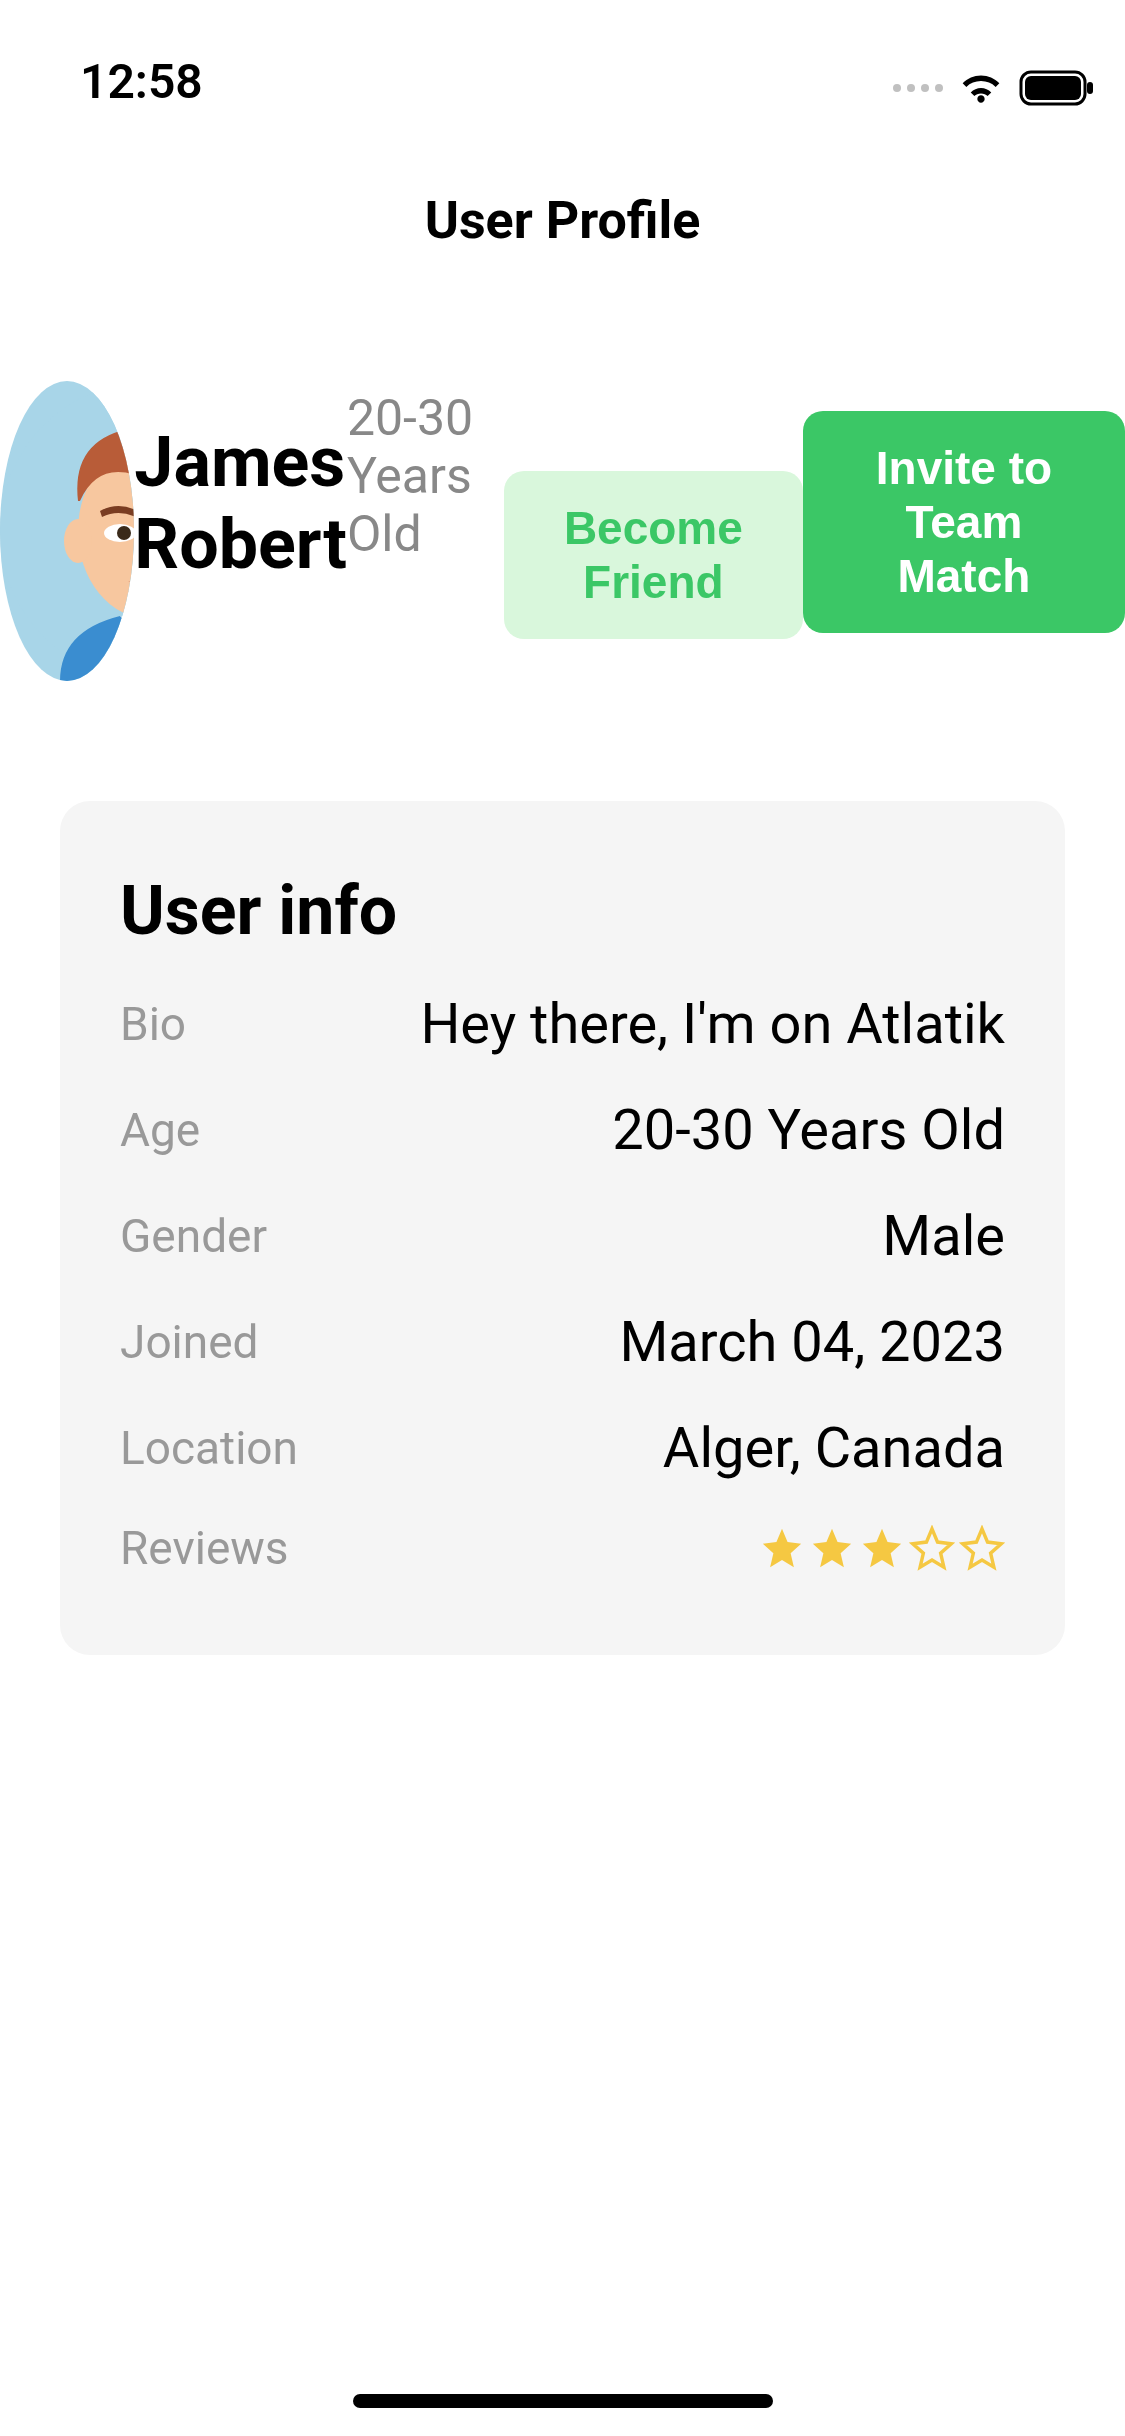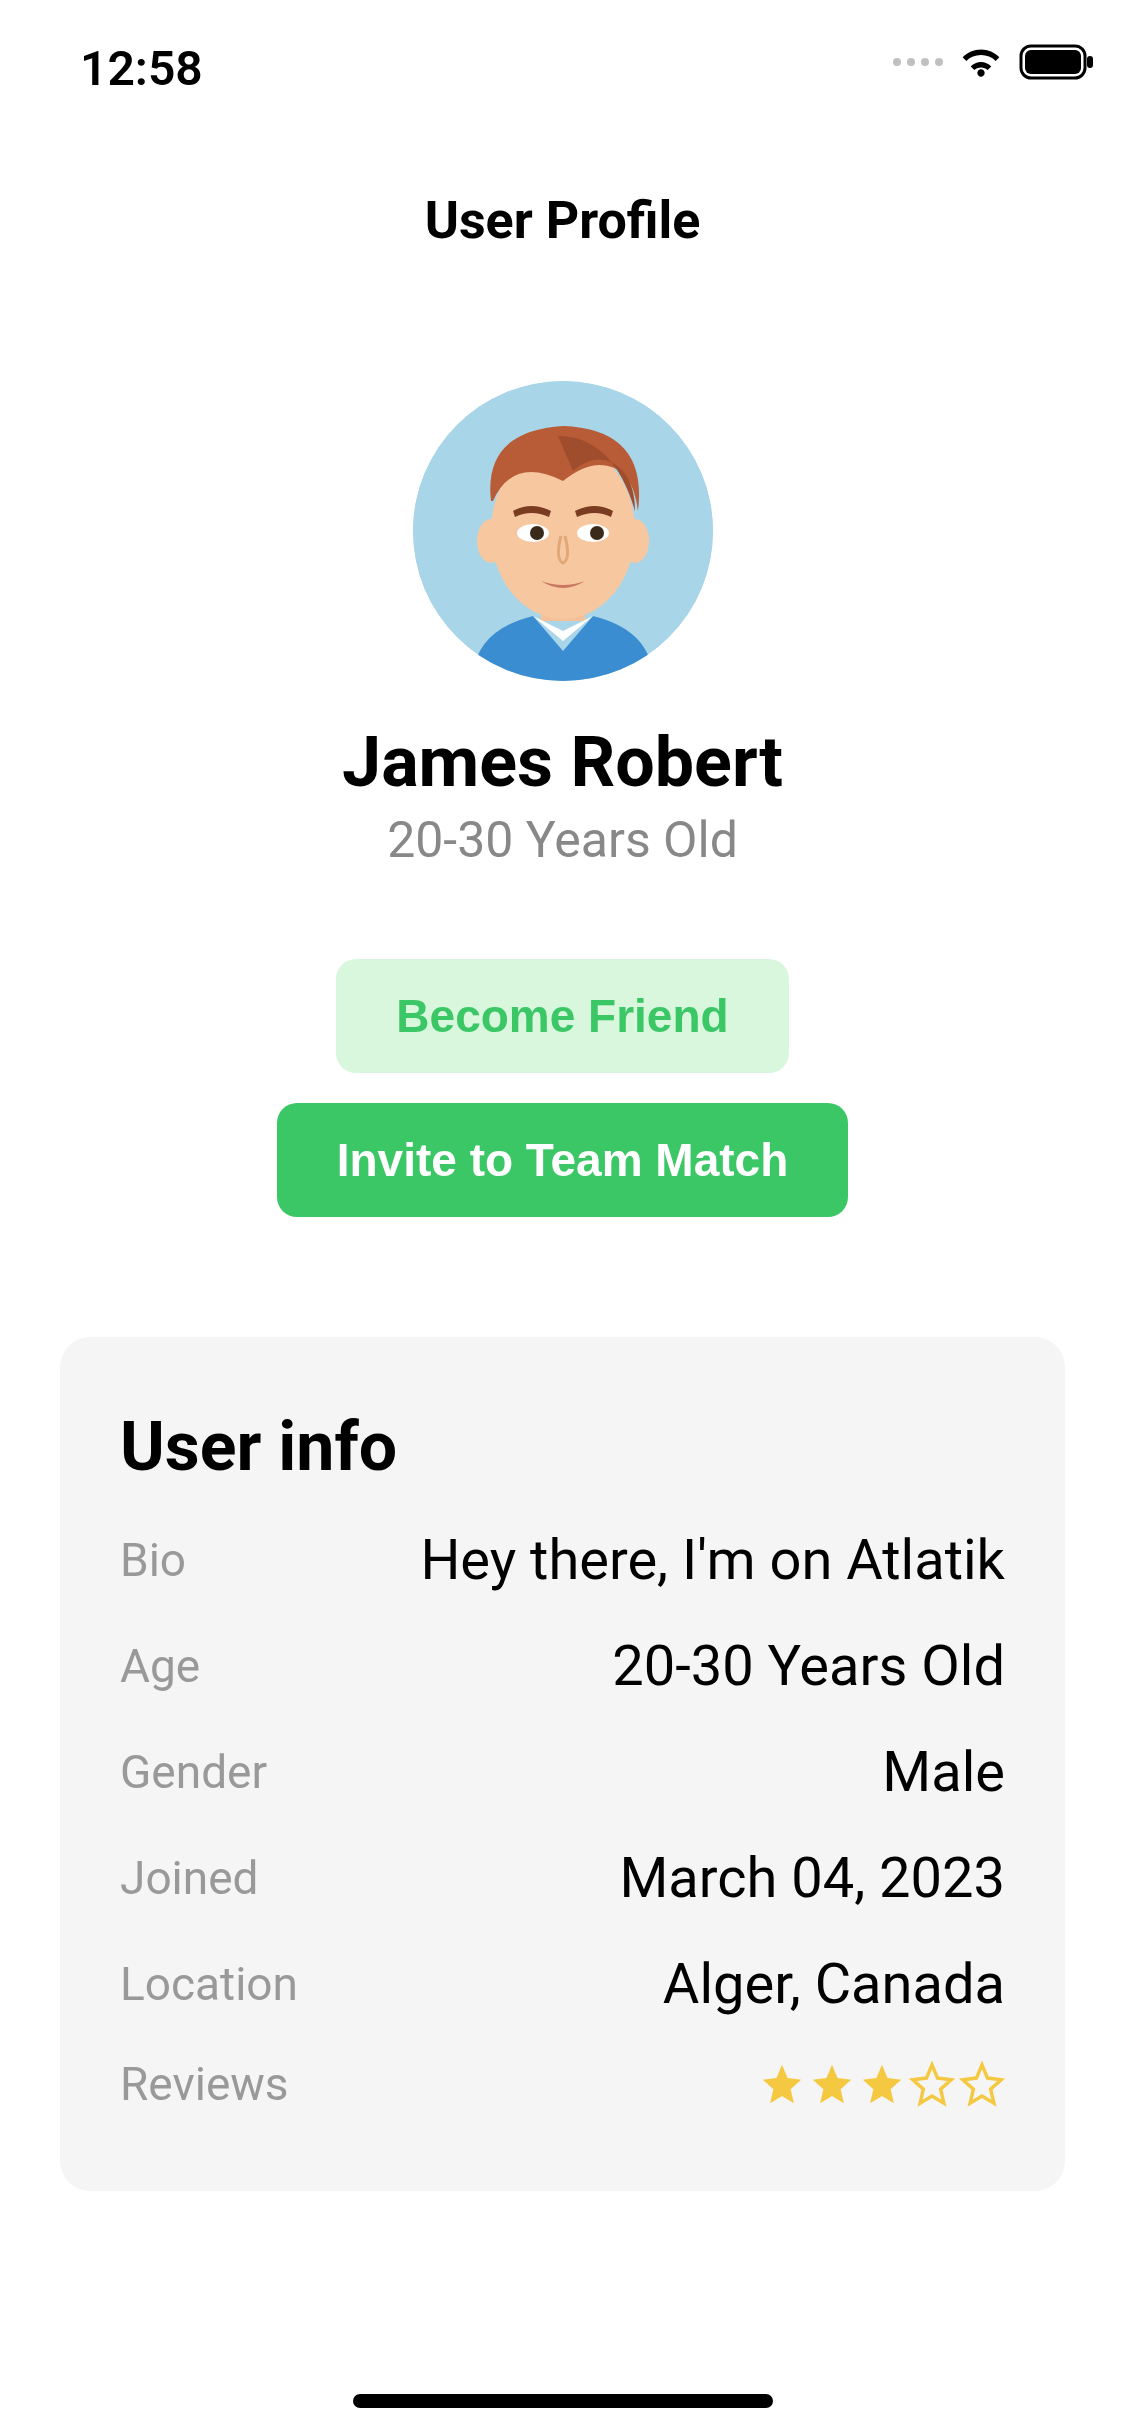--- a/index.html
+++ b/index.html
@@ -10,21 +10,21 @@
     body {
       width: 1125px;
       height: 2436px;
       background: #ffffff;
       font-family: -apple-system, BlinkMacSystemFont, "Segoe UI", Roboto, Helvetica, Arial, sans-serif;
       position: relative;
     }
     .status-bar {
       display: flex;
       justify-content: space-between;
-      align-items: flex-start;
+      align-items: flex-end;
       padding: 40px 28px 20px 80px;
       height: 130px;
     }
     .status-time {
       font-size: 48px;
       font-weight: 600;
       color: #000;
     }
     .status-icons {
       display: flex;
@@ -51,22 +51,22 @@
     }
     .page-title {
       text-align: center;
       font-size: 52px;
       font-weight: 700;
       color: #000;
       margin-top: 60px;
     }
     .profile-section {
       display: flex;
-      flex-direction: column;
-      align-items: center;
+      flex-direction: row;
+      align-items: flex-start;
       margin-top: 130px;
     }
     .avatar {
       width: 300px;
       height: 300px;
       border-radius: 50%;
       background: #a8d5e8;
       position: relative;
       overflow: hidden;
     }

